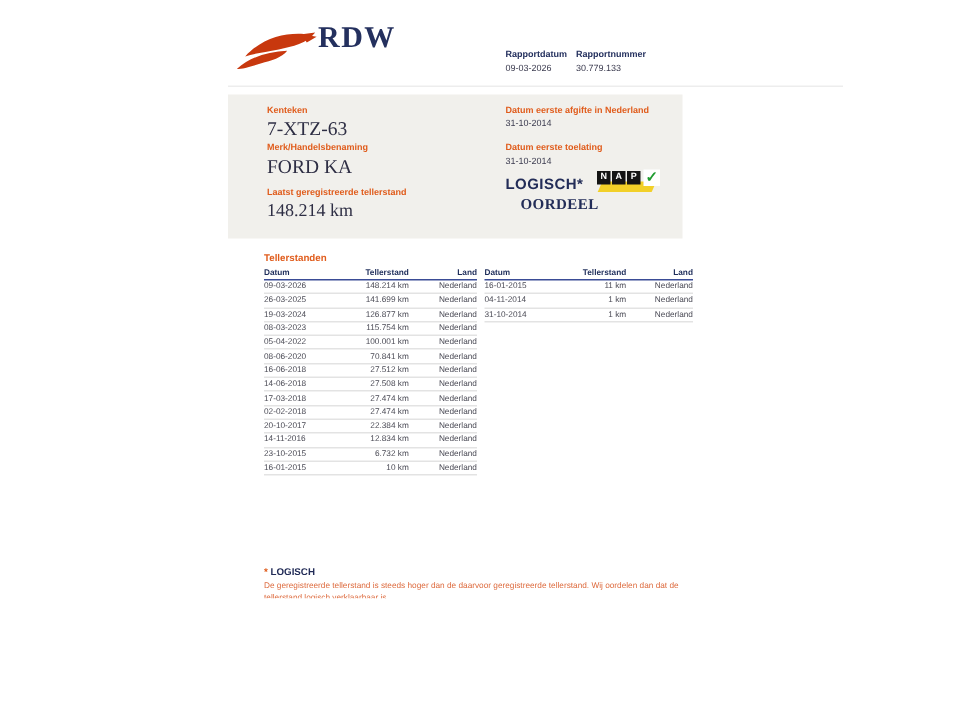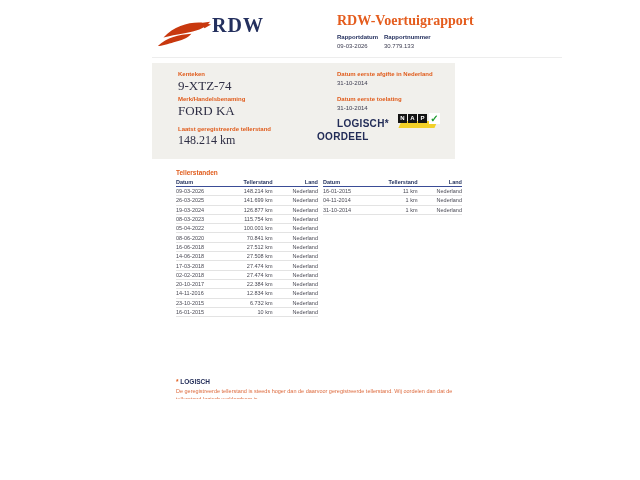--- a/index.html
+++ b/index.html
@@ -58,43 +58,42 @@
 
 <div class="page">
 
   <svg class="abs logo-eagle" viewBox="0 0 60 40">
     <path fill="#c8380e" d="M8,26 C20,13 36,9 50,10 L58,9 C52,17 42,19 32,21 C22,23 14,24 8,26 Z"></path>
     <path fill="#c8380e" d="M2,35 C12,26 24,23 38,22 C34,27 27,29 19,31 C13,33 6,35 2,35 Z"></path>
     <path fill="#c8380e" d="M48,10 L59,12 L52,16 Z"></path>
   </svg>
   <div class="abs logo-text">RDW</div>
 
-  <div class="abs report-title">RDW-Voertuigrapport</div>
   <div class="abs hdr-label" style="left:337px; top:34px;">Rapportdatum</div>
   <div class="abs hdr-value" style="left:337px; top:43px;">09-03-2026</div>
   <div class="abs hdr-label" style="left:384px; top:34px;">Rapportnummer</div>
   <div class="abs hdr-value" style="left:384px; top:43px;">30.779.133</div>
   <div class="abs hdr-rule"></div>
 
   <div class="abs panel"></div>
 
   <div class="abs olabel" style="left:178px; top:71px;">Kenteken</div>
-  <div class="abs serifval" style="left:178px; top:78px; font-size:13px;">9-XTZ-74</div>
+  <div class="abs serifval" style="left:178px; top:78px; font-size:13px;">7-XTZ-63</div>
   <div class="abs olabel" style="left:178px; top:96px;">Merk/Handelsbenaming</div>
   <div class="abs serifval" style="left:178px; top:103px; font-size:13px;">FORD KA</div>
   <div class="abs olabel" style="left:178px; top:126px;">Laatst geregistreerde tellerstand</div>
   <div class="abs serifval" style="left:178px; top:133px; font-size:12px;">148.214 km</div>
 
   <div class="abs olabel" style="left:337px; top:71px;">Datum eerste afgifte in Nederland</div>
   <div class="abs smallval" style="left:337px; top:80px;">31-10-2014</div>
   <div class="abs olabel" style="left:337px; top:96px;">Datum eerste toelating</div>
   <div class="abs smallval" style="left:337px; top:105px;">31-10-2014</div>
 
   <div class="abs oordeel" style="left:337px; top:118px;">LOGISCH*</div>
-  <div class="abs oordeel" style="left:317px; top:131px;">OORDEEL</div>
+  <div class="abs oordeel" style="left:347px; top:131px;font-family:Liberation Serif, serif;">OORDEEL</div>
 
   <div class="abs nap">
     <div class="nap-yellow"></div>
     <div class="nap-sq" style="left:0px;">N</div>
     <div class="nap-sq" style="left:10px;">A</div>
     <div class="nap-sq" style="left:20px;">P</div>
     <div class="nap-check">✓</div>
   </div>
 
   <div class="abs section-title">Tellerstanden</div>

